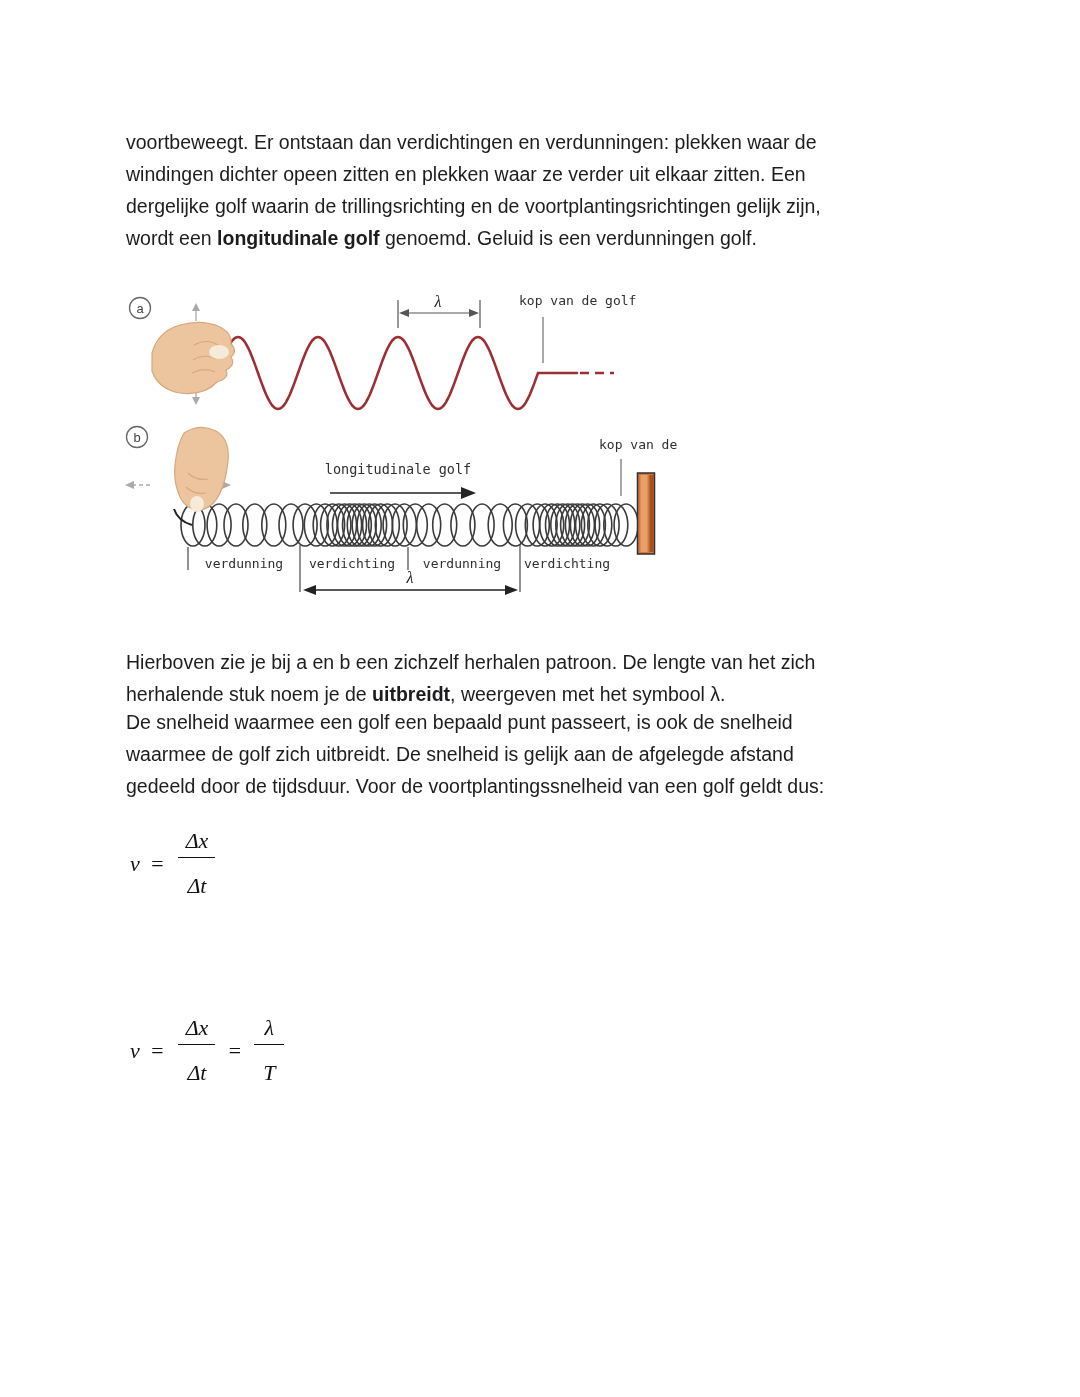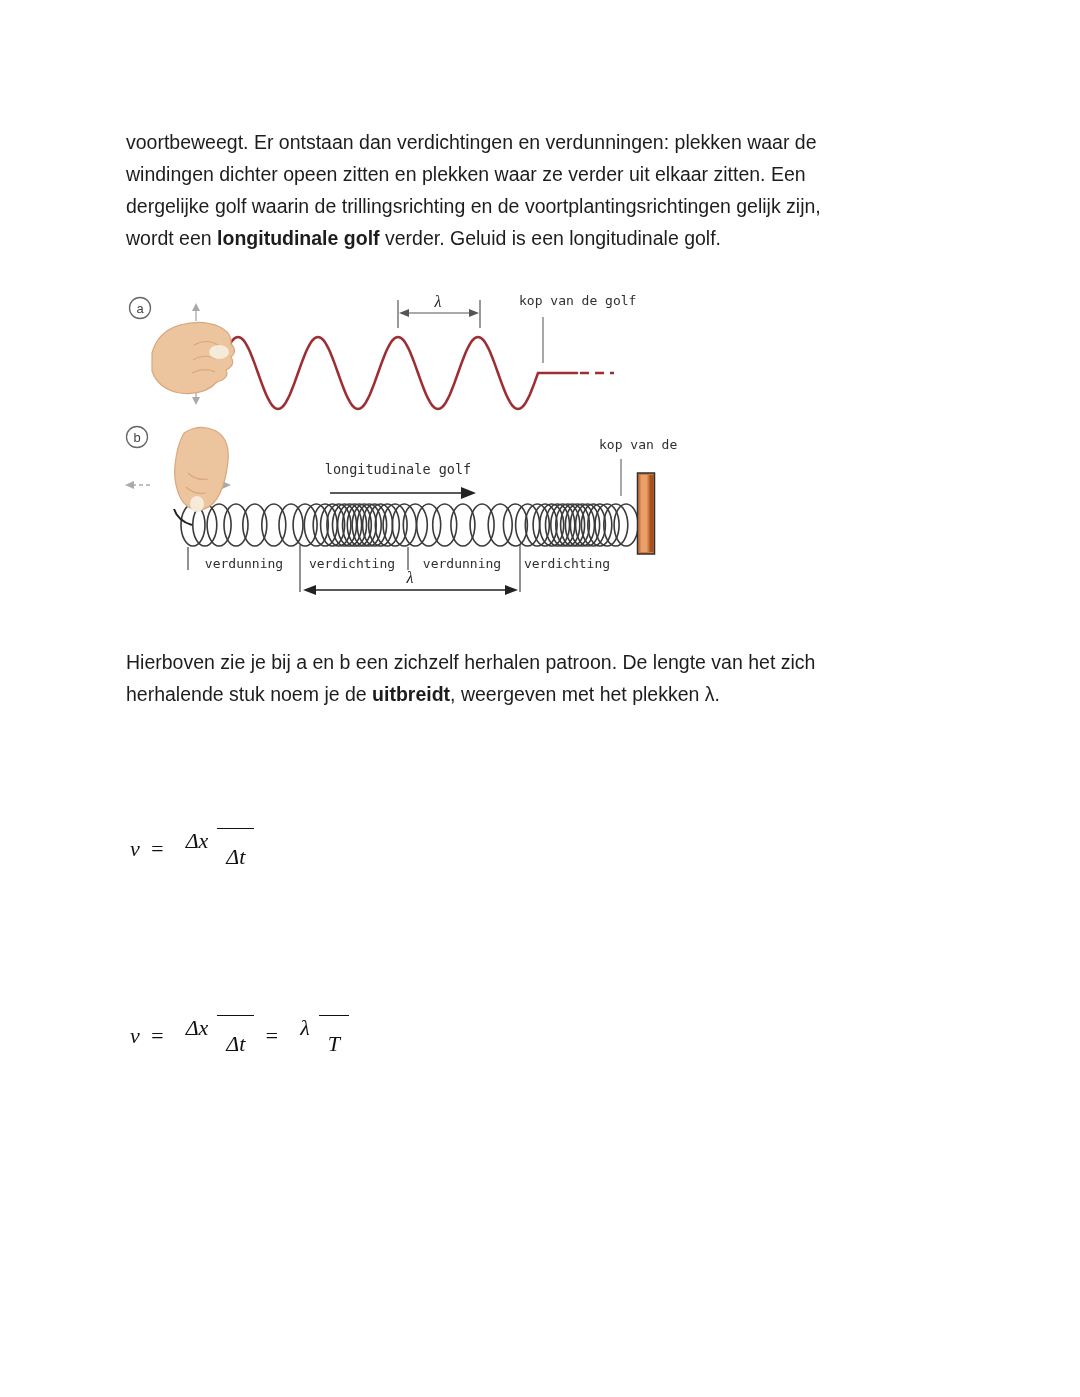--- a/index.html
+++ b/index.html
@@ -13,21 +13,21 @@
     font-size:19.5px; line-height:32px; white-space:pre-line; color:#1d1d1f;
   }
   .body-par b { font-weight:700; }
   .body-par .it { font-style:italic; font-family:"Liberation Serif", serif; font-size:20px; }
   .figure-wrap { position:absolute; left:118px; top:283px; width:560px; height:345px; }
   .formula {
     position:absolute; left:130px; display:flex; align-items:center;
     font-family:"Liberation Serif", serif; font-style:italic; font-size:22px; color:#111;
   }
   .formula .feq { margin:0 2px 0 10px; }
-  .frac { display:inline-flex; flex-direction:row; margin-left:10px; }
+  .frac { display:inline-flex; flex-direction:column; align-items:center; margin-left:10px; }
   .frac .num { padding:0 9px 3px; }
   .frac .den { border-top:1.7px solid #111; padding:15px 9px 0; }
   .f3 { font-size:20px; letter-spacing:1px; }
   .footer-left, .footer-right {
     position:absolute; top:1331px; font-size:20px; color:#701a75;
   }
   .footer-left { left:48px; }
   .footer-right { right:50px; }
   svg text { font-family:"DejaVu Sans Mono", monospace; fill:#2f2f2f; }
   svg .figlabel { font-size:13px; }
@@ -36,21 +36,21 @@
   svg .circletter { font-family:"Liberation Sans", sans-serif; font-size:13px; fill:#444; }
 </style>
 </head>
 <body>
 
 <div class="page">
 
   <p class="body-par" style="top:126px"><span>voortbeweegt. Er ontstaan dan verdichtingen en verdunningen: plekken waar de
 windingen dichter opeen zitten en plekken waar ze verder uit elkaar zitten. Een
 dergelijke golf waarin de trillingsrichting en de voortplantingsrichtingen gelijk zijn,
-wordt een </span><b>longitudinale golf</b><span> verder. Geluid is een longitudinale golf.</span></p>
+wordt een </span><b>longitudinale golf</b><span> genoemd. Geluid is een verdunningen golf.</span></p>
 
   <div class="figure-wrap">
     <svg width="560" height="345" viewBox="0 0 560 345">
 
       <g>
         <circle cx="22" cy="25" r="10.5" fill="none" stroke="#666" stroke-width="1.3"></circle>
         <text x="22" y="29.5" text-anchor="middle" class="circletter">a</text>
 
         <g stroke="#a9a9a9" stroke-width="1.3">
           <line x1="78" y1="38" x2="78" y2="26"></line>
@@ -175,22 +175,25 @@
 
         <line x1="196" y1="307" x2="389" y2="307" stroke="#222" stroke-width="1.5"></line>
         <polygon points="185,307 198,302 198,312" fill="#222"></polygon>
         <polygon points="400,307 387,302 387,312" fill="#222"></polygon>
         <text x="292" y="300" text-anchor="middle" class="lambda">λ</text>
       </g>
     </svg>
   </div>
 
   <p class="body-par" style="top:646px"><span>Hierboven zie je bij a en b een zichzelf herhalen patroon. De lengte van het zich
-herhalende stuk noem je de </span><b>uitbreidt</b><span>, weergeven met het plekken λ.</span></p>
-
+herhalende stuk noem je de </span><b>uitbreidt</b><span>, weergeven met het symbool λ.</span></p>
+
+  <p class="body-par" style="top:706px">De snelheid waarmee een golf een bepaald punt passeert, is ook de snelheid
+waarmee de golf zich uitbreidt. De snelheid is gelijk aan de afgelegde afstand
+gedeeld door de tijdsduur. Voor de voortplantingssnelheid van een golf geldt dus:</p>
 
   <div class="formula" style="top:828px">
     <span>v</span>
     <span class="feq">=</span>
     <span class="frac">
       <span class="num">Δx</span>
       <span class="den">Δt</span>
     </span>
   </div>
 

